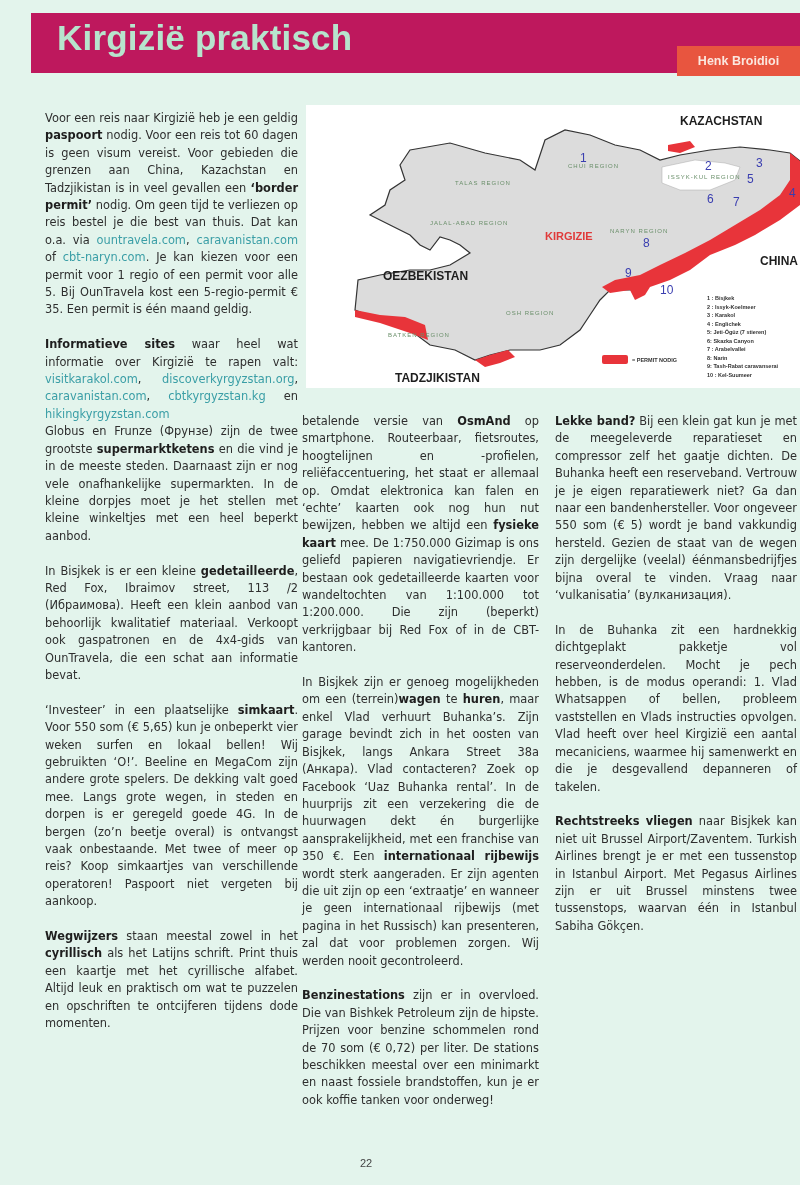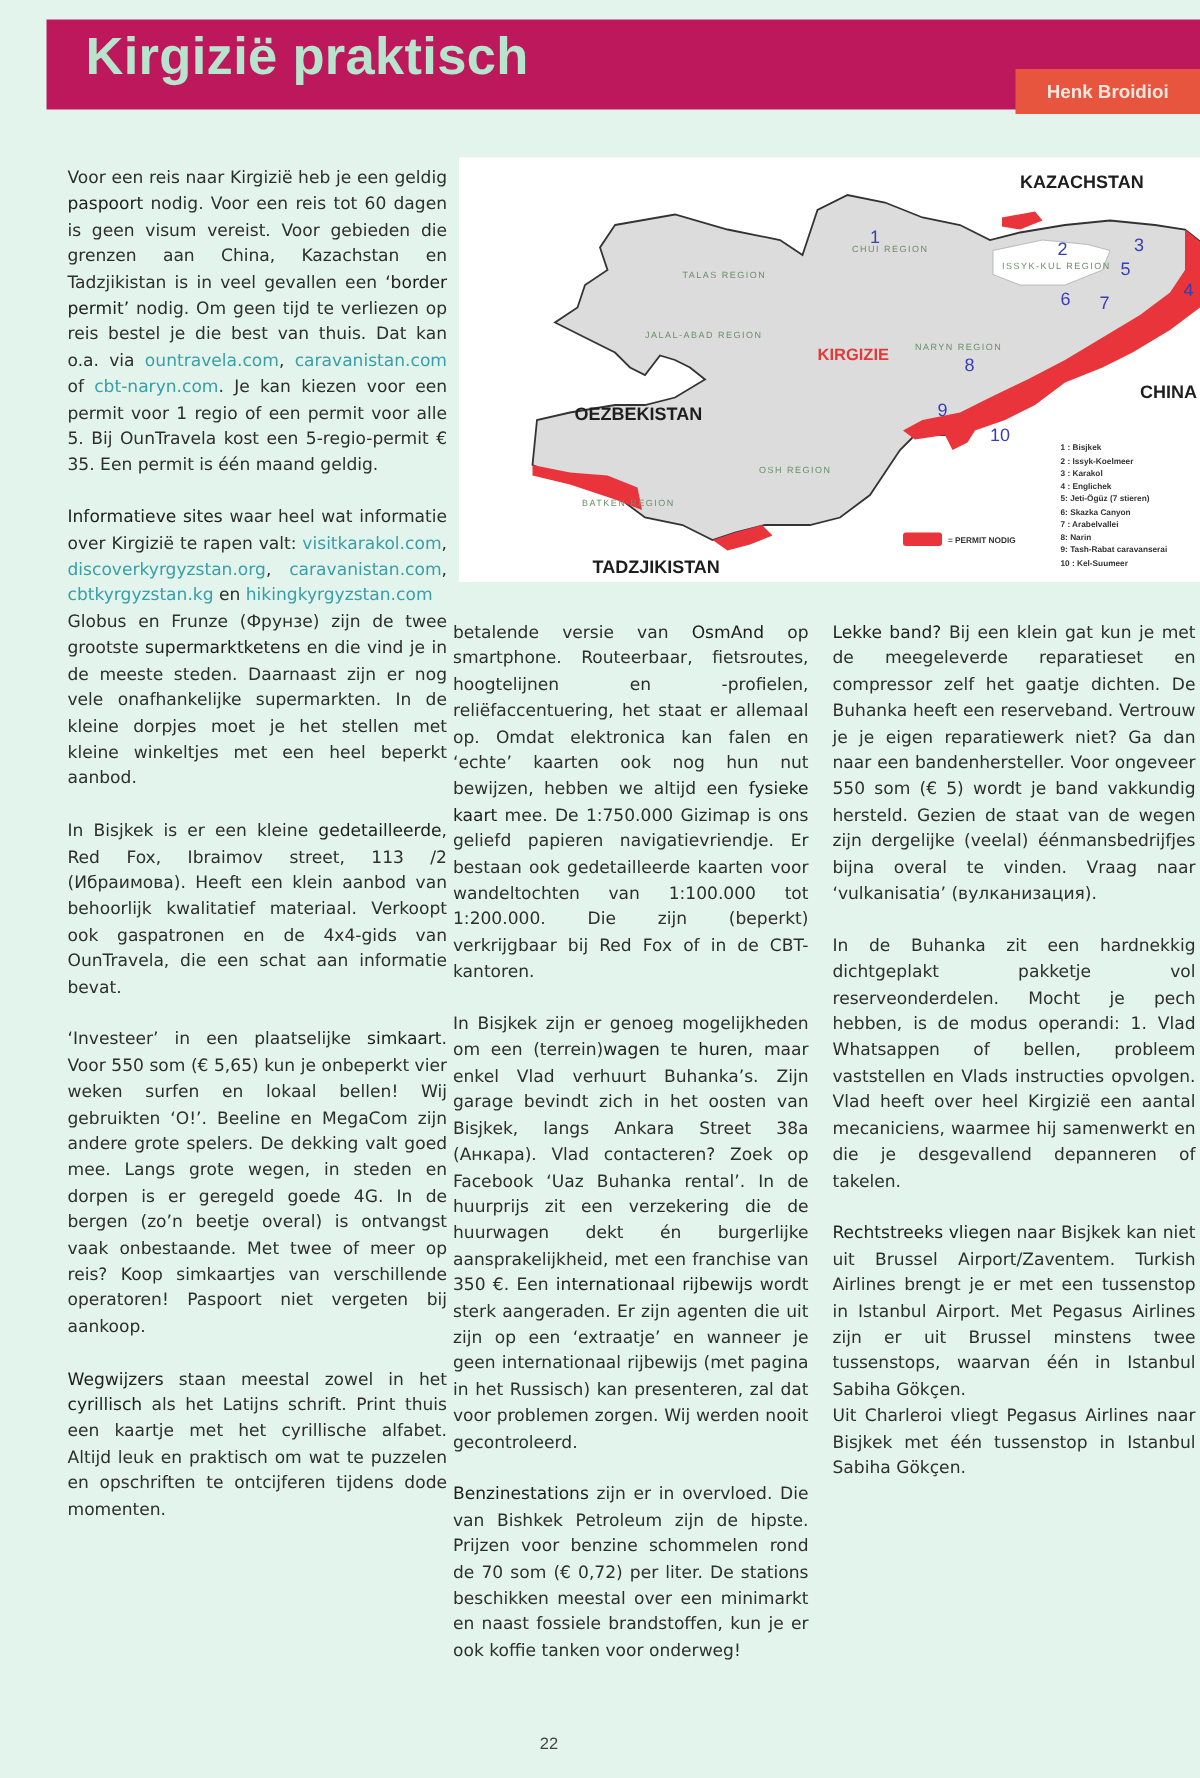--- a/index.html
+++ b/index.html
@@ -26,21 +26,21 @@
     font-family: "Liberation Sans", sans-serif; font-weight: bold;
     font-size: 12.5px; line-height: 30px; text-align: center;
   }
   .col {
     position: absolute;
     font-size: 11.4px; line-height: 17.4px; text-align: justify;
     color: #2e2e2e;
   }
   .col p { margin-bottom: 17.4px; }
   .col p.tight { margin-bottom: 0; }
-  .col b { font-weight: normal; color: #1e1e1e; }
+  .col b { font-weight: bold; color: #1e1e1e; }
   .link { color: #3a9ea6; }
   .col1 { left: 45px; top: 110px; width: 253px; }
   .col2 { left: 302px; top: 413px; width: 237px; }
   .col3 { left: 555px; top: 413px; width: 242px; }
 
   .map-wrap {
     position: absolute; left: 306px; top: 105px; width: 576px; height: 283px;
     background: #ffffff;
   }
   .map-wrap svg { width: 100%; height: 100%; display: block; }
@@ -155,18 +155,15 @@
 <div class="col col3">
   <p>
     <b>Lekke band?</b><span> Bij een klein gat kun je met de meegeleverde reparatieset en compressor zelf het gaatje dichten. De Buhanka heeft een reserveband. Vertrouw je je eigen reparatiewerk niet? Ga dan naar een bandenhersteller. Voor ongeveer 550 som (€ 5) wordt je band vakkundig hersteld. Gezien de staat van de wegen zijn dergelijke (veelal) éénmansbedrijfjes bijna overal te vinden. Vraag naar ‘vulkanisatia’ (вулканизация).</span>
   </p>
   <p>
     <span>In de Buhanka zit een hardnekkig dichtgeplakt pakketje vol reserveonderdelen. Mocht je pech hebben, is de modus operandi: 1. Vlad Whatsappen of bellen, probleem vaststellen en Vlads instructies opvolgen. Vlad heeft over heel Kirgizië een aantal mecaniciens, waarmee hij samenwerkt en die je desgevallend depanneren of takelen.</span>
   </p>
   <p class="tight">
     <b>Rechtstreeks vliegen</b><span> naar Bisjkek kan niet uit Brussel Airport/Zaventem. Turkish Airlines brengt je er met een tussenstop in Istanbul Airport. Met Pegasus Airlines zijn er uit Brussel minstens twee tussenstops, waarvan één in Istanbul Sabiha Gökçen.</span>
   </p>
-  <p class="tight">
-    <span>Uit Charleroi vliegt Pegasus Airlines naar Bisjkek met één tussenstop in Istanbul Sabiha Gökçen.</span>
-  </p>
 </div>
 
 <div class="page-number">22</div>
 
 </body></html>

